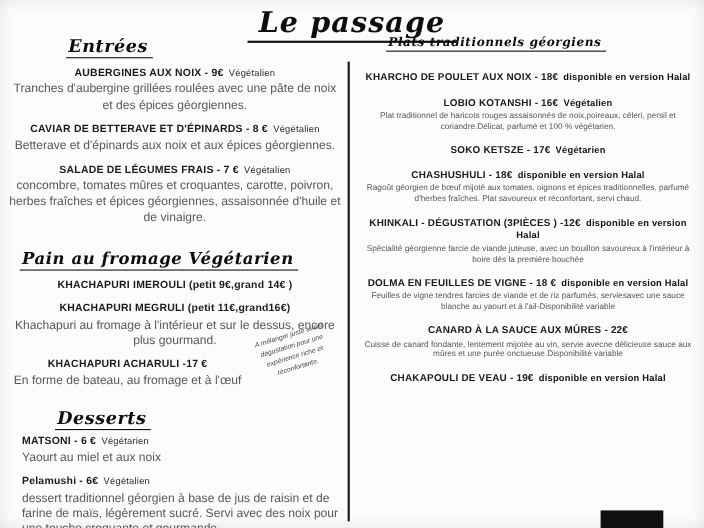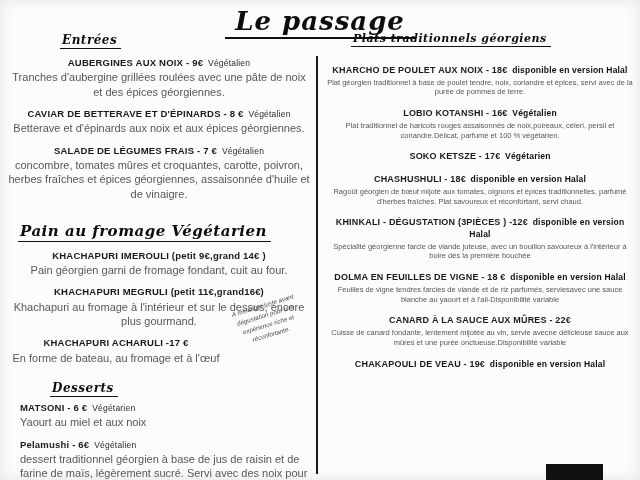--- a/index.html
+++ b/index.html
@@ -40,21 +40,21 @@
     background:#1b1b1b;
   }
   .col-left {
     position:absolute; left:8px; top:30px; width:302px;
   }
   .col-right {
     position:absolute; left:327px; top:28px; width:306px;
   }
   .section-header {
     display:inline-block;
-    font-size:12px;
+    font-size:16px;
     border-bottom:1.5px solid #111;
     padding:0 4px 1px 2px;
     letter-spacing:0.5px;
   }
   .hdr-entrees  { margin:2px 0 8px 52px; }
   .hdr-pain     { margin:12px 0 8px 10px; font-size:15px; }
   .hdr-desserts { margin:12px 0 5px 42px; }
   .hdr-plats    { font-size:11px; margin:4px 0 18px 24px; }
   .item { text-align:center; margin-bottom:9px; }
   .item-name {
@@ -135,21 +135,20 @@
       </div>
     </div>
 
     <div>
       <h2 class="script section-header hdr-pain">Pain au fromage Végétarien</h2>
 
       <div class="item">
         <div class="item-name">
           <span>KHACHAPURI IMEROULI (petit 9€,grand 14€ )</span>
         </div>
-        <div class="item-desc">Pain géorgien garni de fromage fondant, cuit au four.</div>
       </div>
 
       <div class="item">
         <div class="item-name">
           <span>KHACHAPURI MEGRULI (petit 11€,grand16€)</span>
         </div>
         <div class="item-desc">Khachapuri au fromage à l'intérieur et sur le dessus, encore plus gourmand.</div>
       </div>
 
       <div class="item item-acharuli">
@@ -186,21 +185,20 @@
 
   <div class="col-right">
 
     <h2 class="script section-header hdr-plats">Plats traditionnels géorgiens</h2>
 
     <div class="item">
       <div class="item-name">
         <span>KHARCHO DE POULET AUX NOIX - 18€</span>
         <span class="tag">disponible en version Halal</span>
       </div>
-      <div class="item-desc">Plat géorgien traditionnel à base de poulet tendre, noix, coriandre et épices, servi avec de la purée de pommes de terre.</div>
     </div>
 
     <div class="item">
       <div class="item-name">
         <span>LOBIO KOTANSHI - 16€</span>
         <span class="tag">Végétalien</span>
       </div>
       <div class="item-desc">Plat traditionnel de haricots rouges assaisonnés de noix,poireaux, céleri, persil et coriandre.Délicat, parfumé et 100 % végétarien.</div>
     </div>
 

